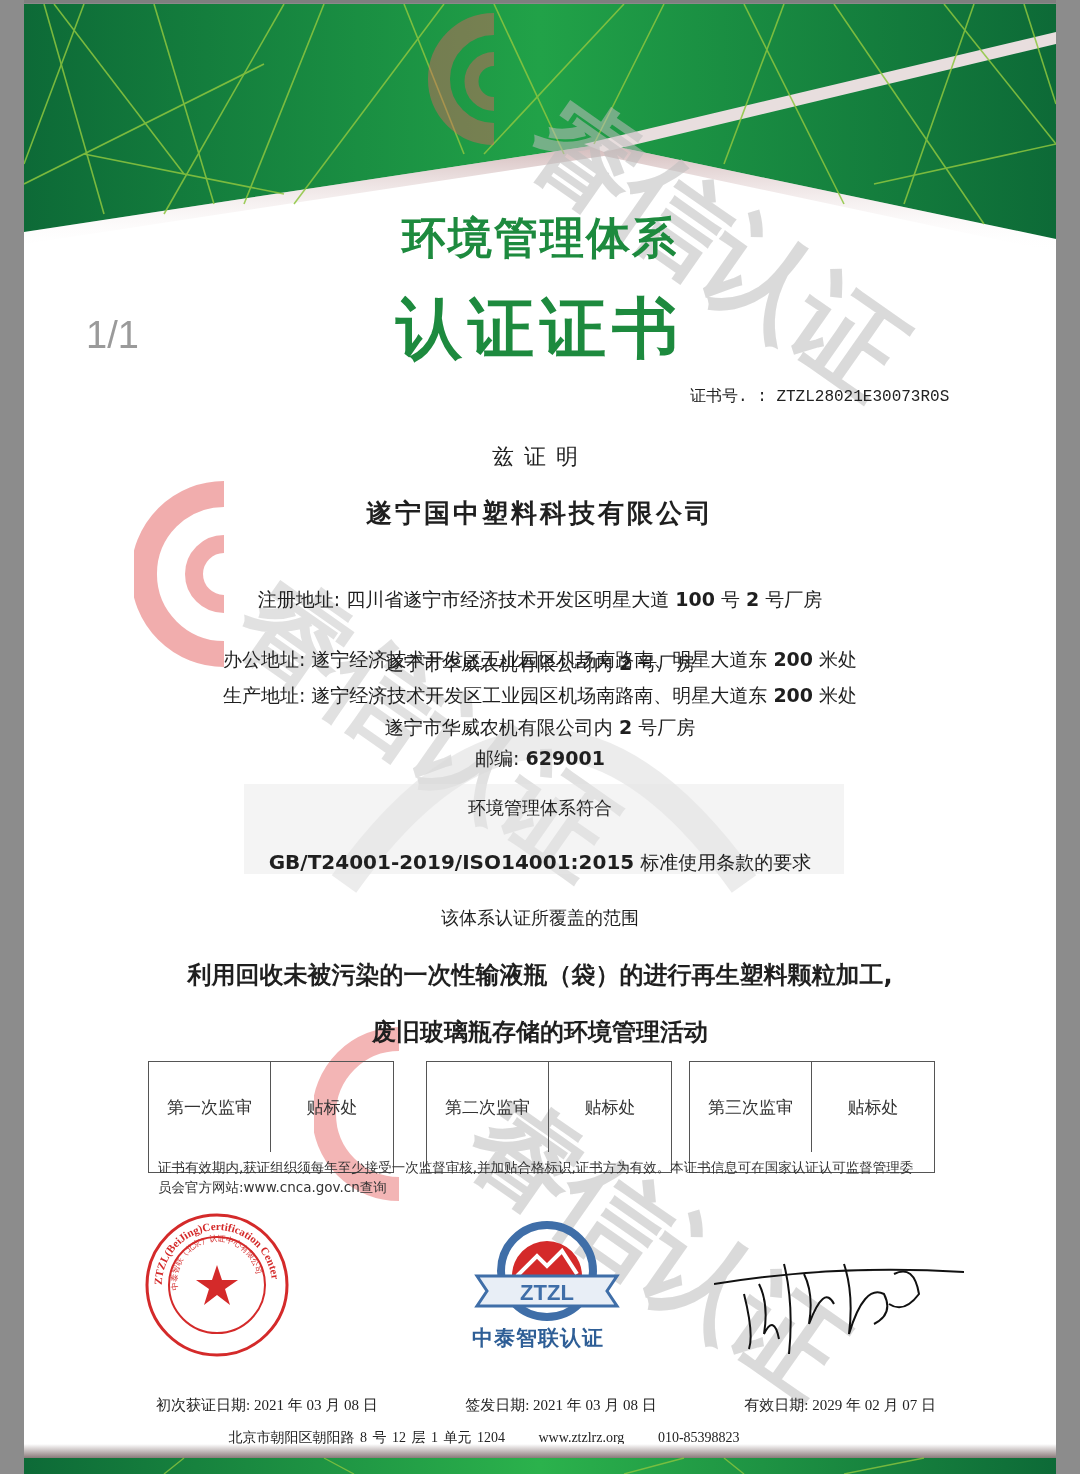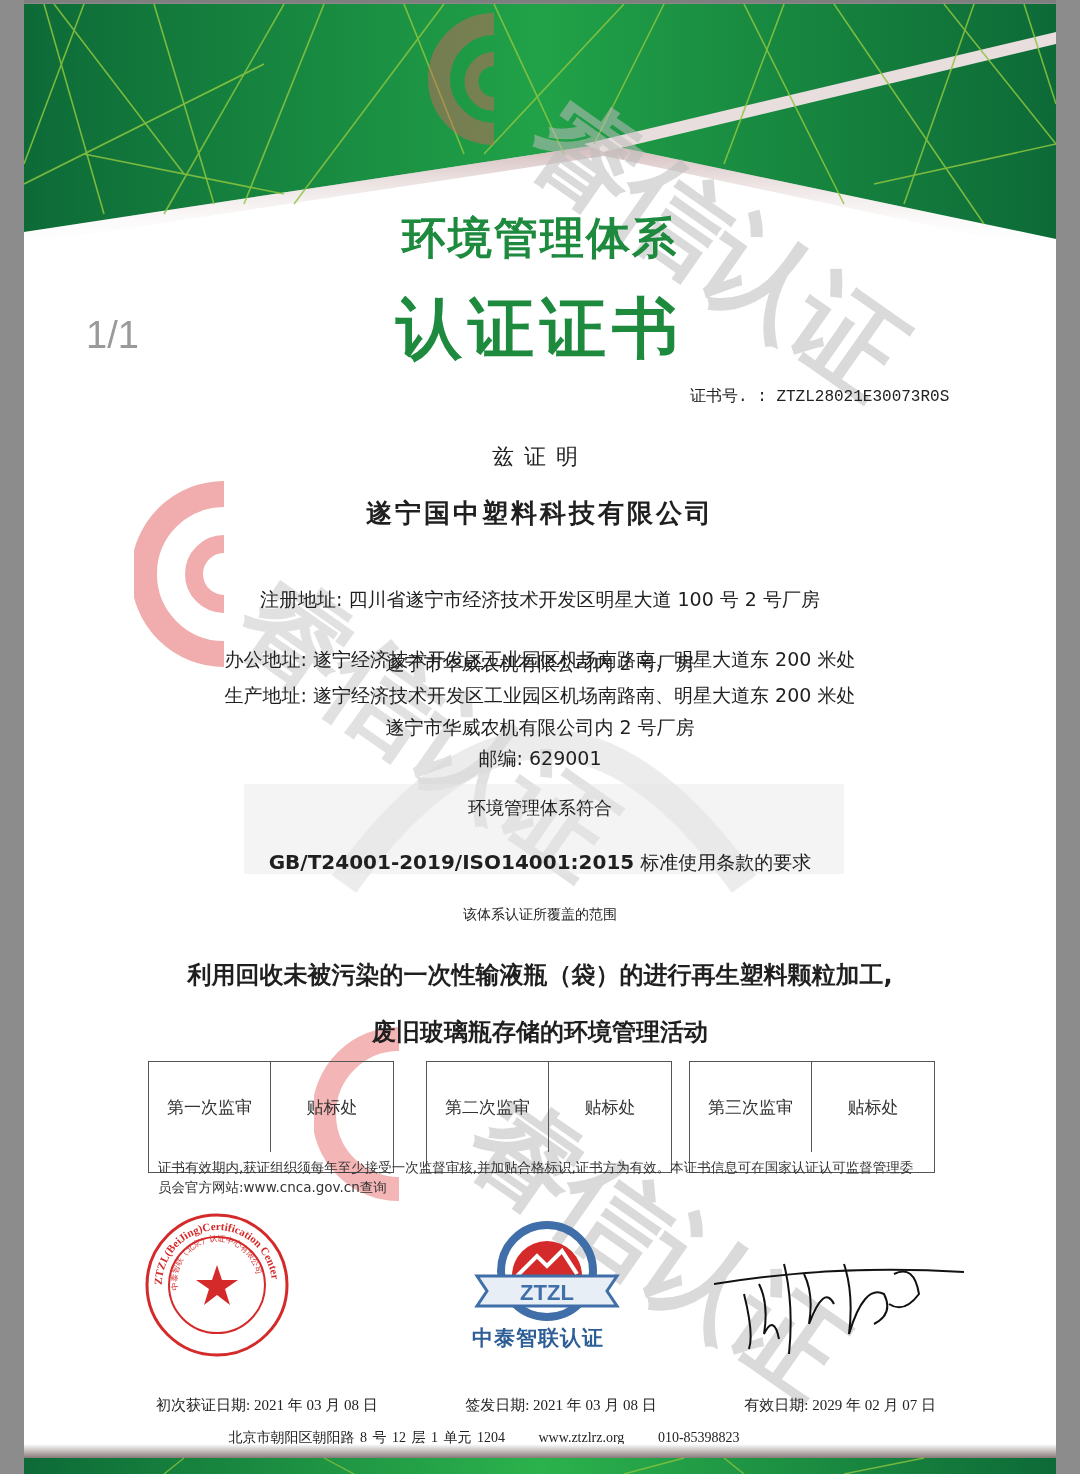--- a/index.html
+++ b/index.html
@@ -23,25 +23,25 @@
 
   .page-indicator { position: absolute; left: 62px; top: 310px; font-size: 38px; color: #9a9a9a; font-family: "Liberation Sans", sans-serif; }
 
   .cert-no { position: absolute; left: 666px; top: 382px; font-size: 16px; font-family: "Liberation Mono", "DejaVu Sans Mono", monospace; color: #222; }
 
   .center-line { position: absolute; left: 0; width: 1032px; text-align: center; color: #1f1f1f; }
   .hereby { top: 438px; font-size: 22px; letter-spacing: 10px; }
   .company { top: 492px; font-size: 26px; font-weight: bold; letter-spacing: 3px; }
   .credit { top: 548px; font-size: 17px; }
   .addr { font-size: 19px; }
-  .addr b { font-weight: normal; }
+  .addr b { font-weight: bold; }
   .std-intro { top: 792px; font-size: 18px; }
   .std { top: 846px; font-size: 19px; }
   .std b { font-weight: bold; font-size: 20px; }
-  .scope-intro { top: 902px; font-size: 14px; }
+  .scope-intro { top: 902px; font-size: 18px; }
   .scope { font-size: 24px; font-weight: bold; }
 
   .audit-row { position: absolute; top: 1057px; height: 112px; display: flex; border: 1px solid #555; }
   .audit-cell { width: 122px; height: 90px; display: flex; align-items: center; justify-content: center;
                 font-size: 17px; color: #333; border-right: 1px solid #555; }
   .audit-cell:last-child { border-right: none; }
 
   .note { position: absolute; left: 134px; top: 1153px; width: 760px; font-size: 13.5px; line-height: 20px; color: #333; }
 
   .seal { position: absolute; left: 118px; top: 1206px; width: 150px; height: 150px; }

